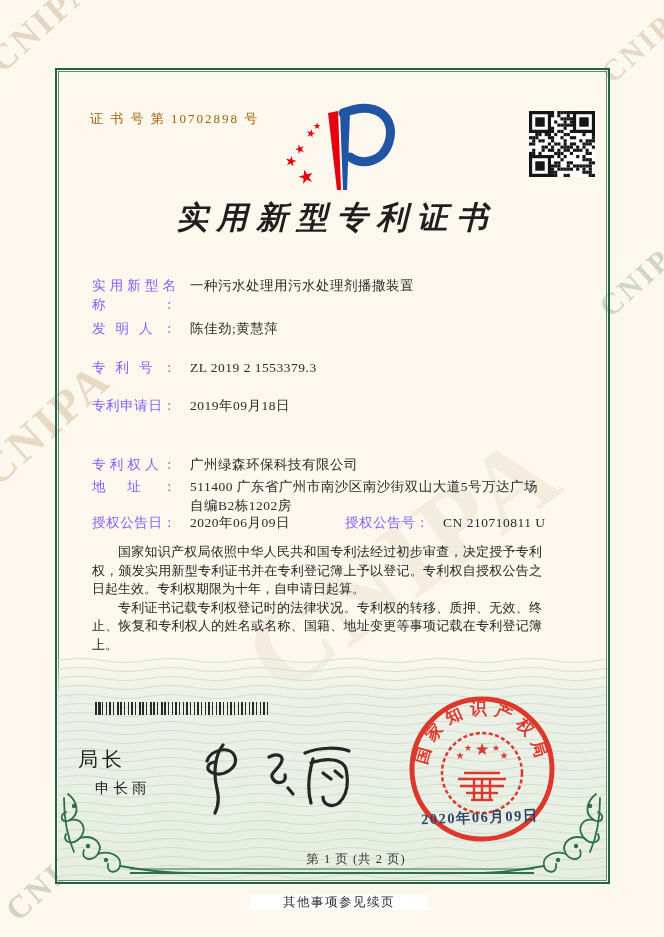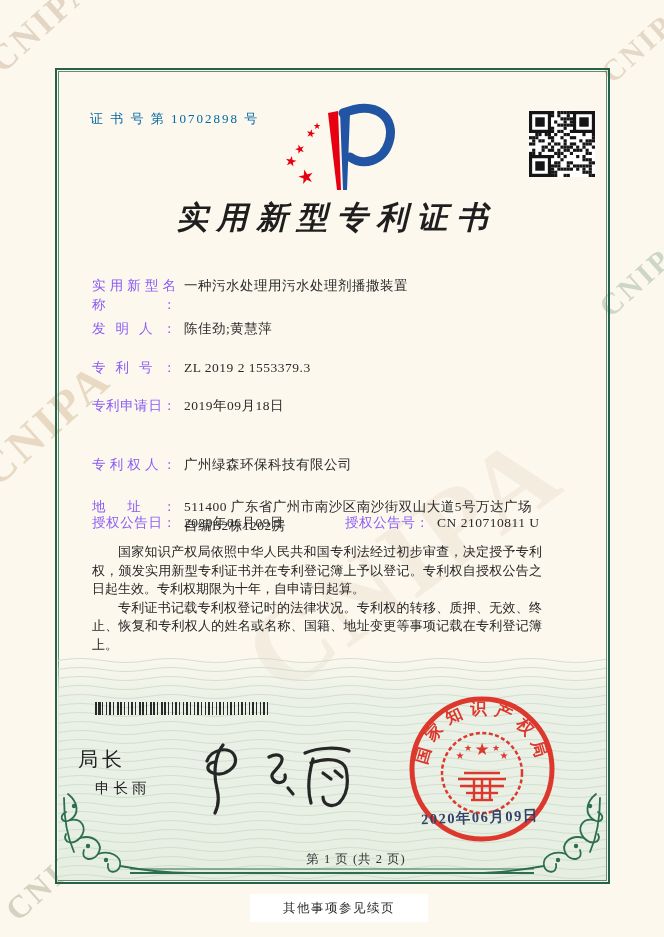--- a/index.html
+++ b/index.html
@@ -11,49 +11,49 @@
   .wm1{left:-22px;top:2px;font-size:36px;color:rgba(196,168,138,.42);}
   .wm2{left:592px;top:24px;font-size:30px;color:rgba(196,168,138,.40);}
   .wm3{left:590px;top:258px;font-size:30px;color:rgba(148,172,150,.45);}
   .wm4{left:-34px;top:398px;font-size:46px;color:rgba(205,175,135,.42);}
   .wm5{left:-4px;top:858px;font-size:32px;color:rgba(168,172,142,.48);}
   .wm6{left:225px;top:500px;font-size:110px;color:rgba(205,165,145,.14);transform:rotate(-36deg);}
   
   .frame{position:absolute;left:55px;top:68px;width:551px;height:812px;border:2px solid #26624a;}
   .frame-inner{position:absolute;left:1px;top:1px;right:1px;bottom:1px;border:1px solid #5c8f74;}
   
-  .certno{position:absolute;left:90px;top:110px;font-size:13px;letter-spacing:2px;color:#0369a1;}
+  .certno{position:absolute;left:90px;top:110px;font-size:13px;letter-spacing:2px;color:#a16207;}
   .logo{position:absolute;left:283px;top:100px;}
   .qr{position:absolute;left:529px;top:111px;}
   .title{position:absolute;left:0;top:197px;width:100%;text-align:center;font-size:31px;
          font-weight:bold;letter-spacing:9px;text-indent:9px;color:#1e1e1e;font-style:italic;}
   
   .frow{position:absolute;left:92px;width:460px;font-size:13.5px;line-height:19px;display:flex;}
-  .r1{top:276px}.r2{top:319px}.r3{top:358px}.r4{top:396px}.r5{top:455px}.r6{top:497px}.r7{top:513px}
+  .r1{top:276px}.r2{top:319px}.r3{top:358px}.r4{top:396px}.r5{top:455px}.r6{top:477px}.r7{top:513px}
   .flabel{display:inline-block;width:84px;text-align:justify;text-align-last:justify;flex:none;color:#8b5cf6;}
-  .fvalue{flex:1;margin-left:8px;letter-spacing:.5px;}
+  .fvalue{flex:1;margin-left:14px;letter-spacing:.5px;}
   .r6 .fvalue{max-width:352px;}
   .pair2{position:absolute;left:253px;top:0;display:flex;width:210px;}
   .r7{position:absolute;}
   
   .paras{position:absolute;left:92px;top:543px;width:450px;font-size:13px;line-height:18.6px;
          text-align:justify;color:#262626;}
   .paras p{margin:0;text-indent:2em;}
   
   .wavepanel{position:absolute;left:58px;top:656px;}
   .barcode{position:absolute;left:95px;top:702px;width:175px;height:13px;
      background:repeating-linear-gradient(90deg,#2a2a2a 0 1.5px,transparent 1.5px 3px,
        #2a2a2a 3px 5.5px,transparent 5.5px 7px,#2a2a2a 7px 8px,transparent 8px 11px);}
   .sig-title{position:absolute;left:78px;top:746px;font-size:20px;letter-spacing:4px;color:#222;}
   .sig-name{position:absolute;left:95px;top:779px;font-size:14.5px;letter-spacing:4px;color:#222;text-align:center;}
   .signature{position:absolute;left:185px;top:733px;}
   .seal{position:absolute;left:396px;top:691px;opacity:.93;}
   .pageinfo{position:absolute;left:0;top:851px;width:100%;text-align:center;font-size:12.5px;
             letter-spacing:1px;color:#333;margin-left:24px;}
-  .contstrip{position:absolute;left:250px;top:894px;width:178px;height:28px;background:#ffffff;
+  .contstrip{position:absolute;left:250px;top:894px;width:178px;height:16px;background:#ffffff;
              display:flex;align-items:center;justify-content:center;font-size:12.5px;
              letter-spacing:1.5px;color:#2c2c2c;}
 </style>
 </head>
 <body>
 
 <div class="page">
 
   <div class="wm wm1">CNIPA</div>
   <div class="wm wm2">CNIPA</div>

